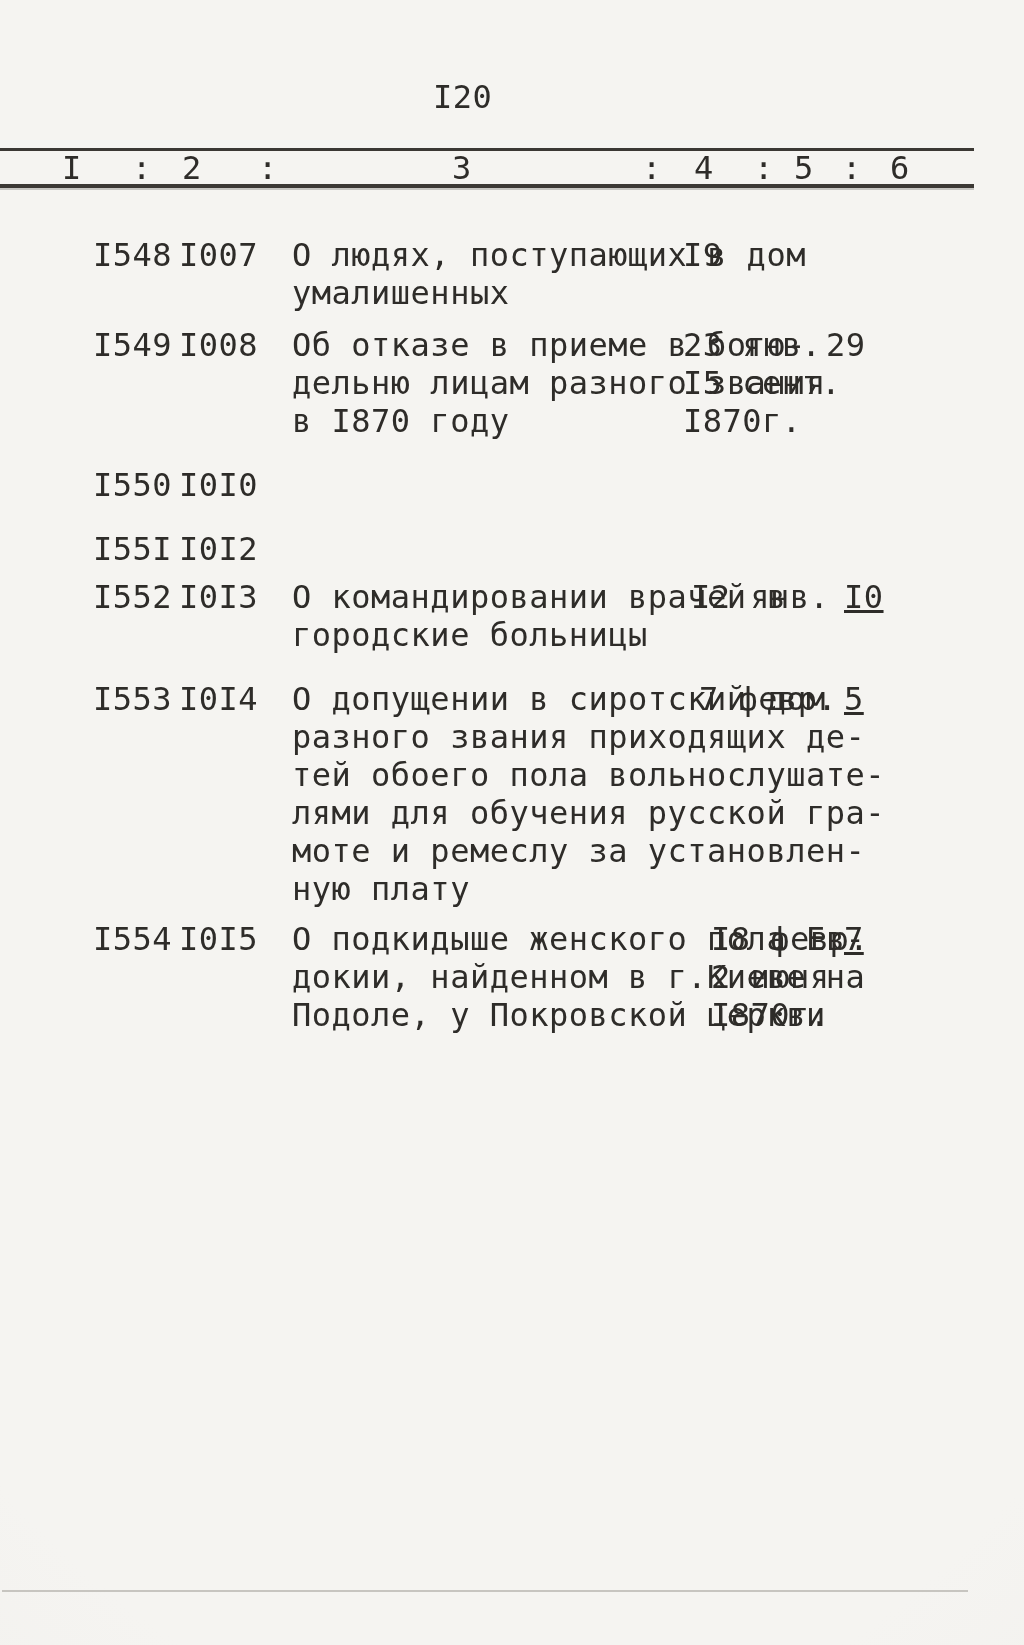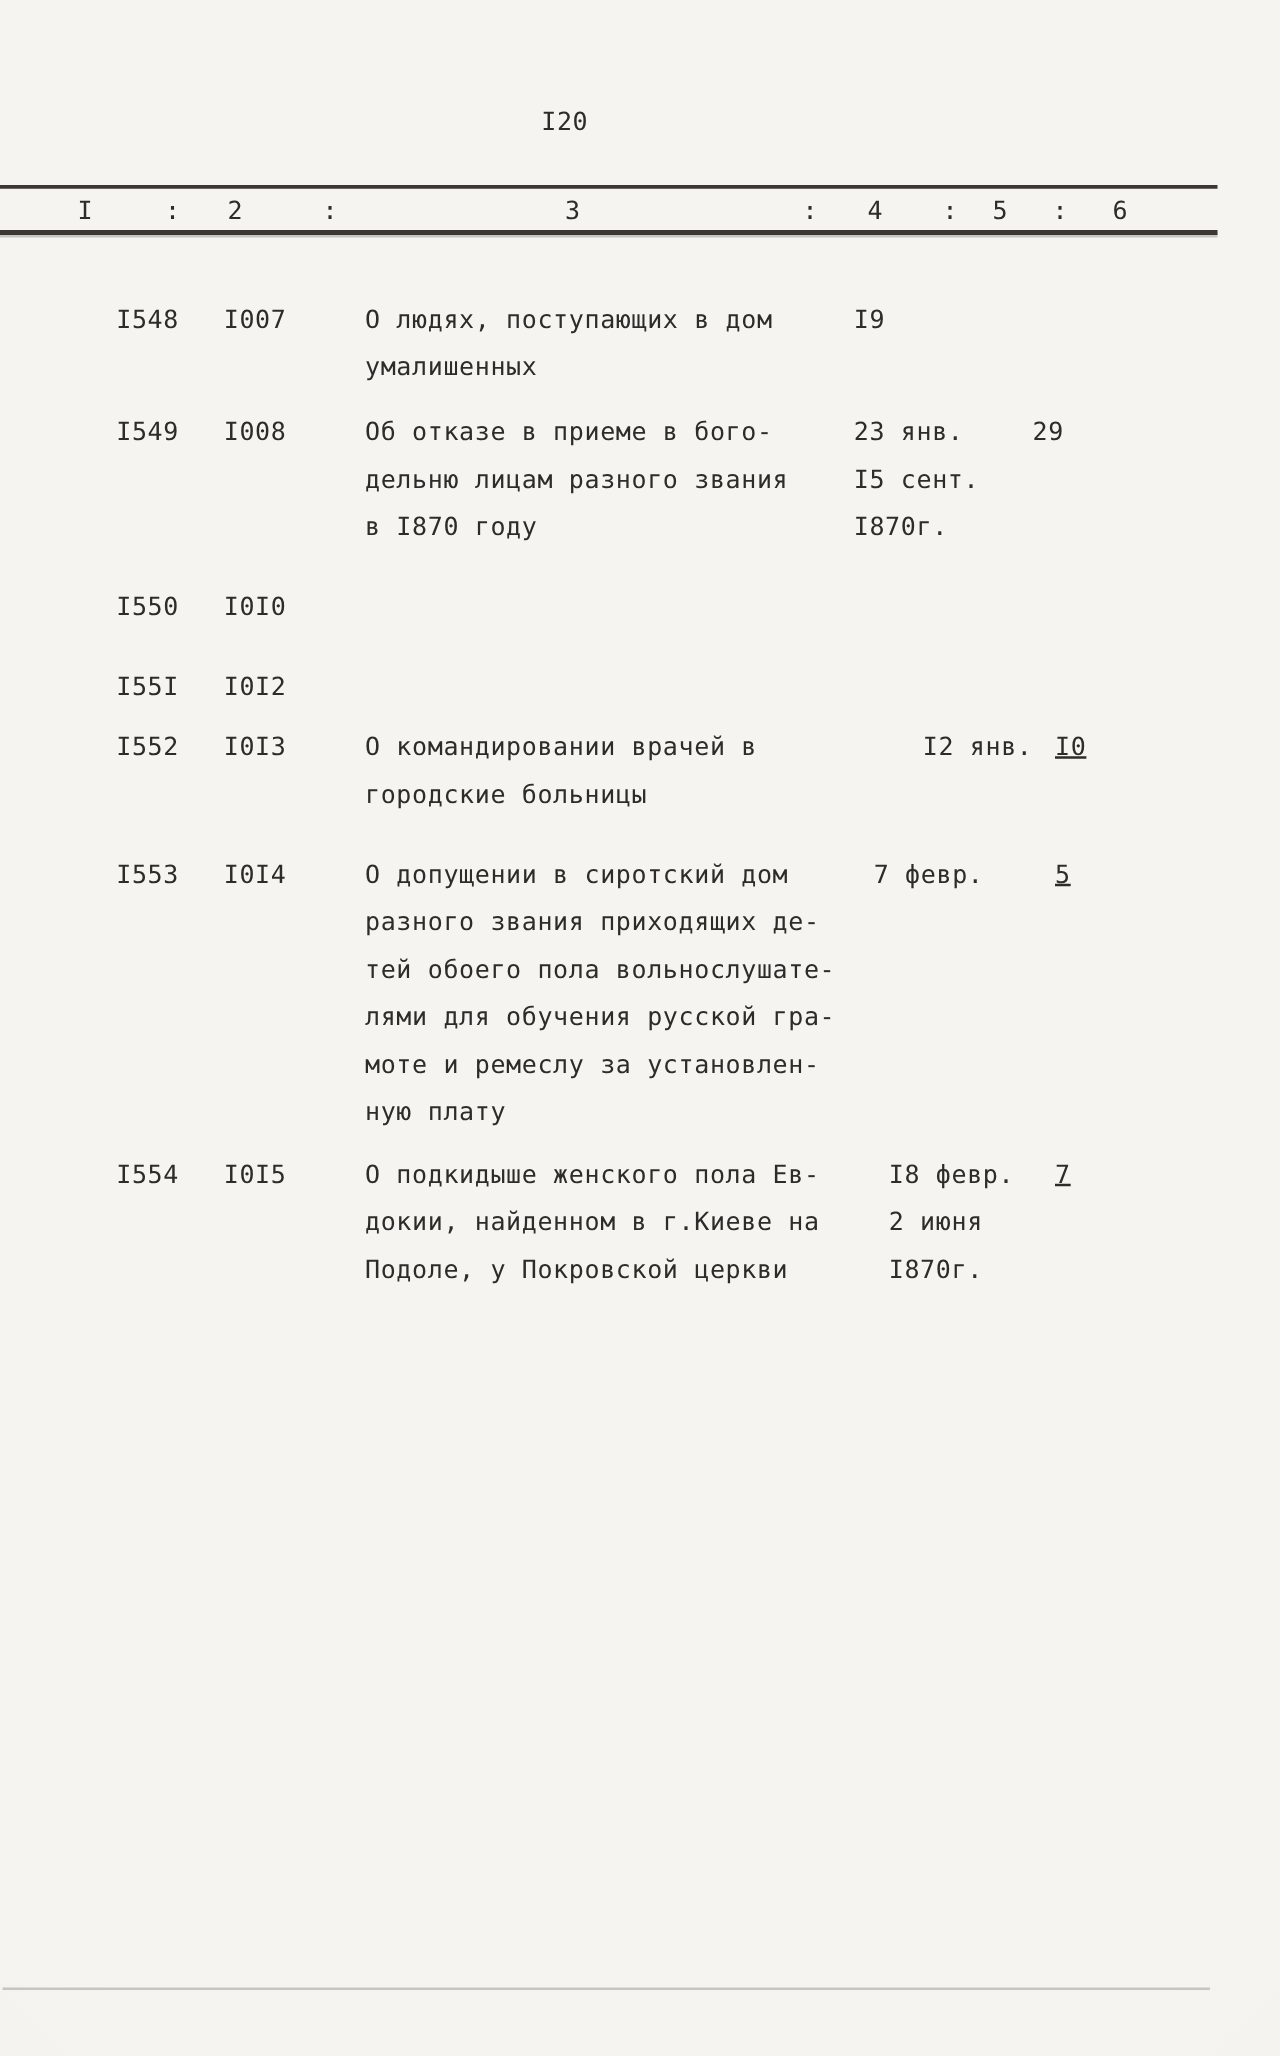--- a/index.html
+++ b/index.html
@@ -11,21 +11,21 @@
   body {
     font-family: "DejaVu Sans Mono", "Liberation Mono", monospace;
     color: #2e2c29;
     background:
       radial-gradient(ellipse 140% 120% at 50% 40%, #f5f4f1 55%, #eceae6 100%);
   }
   .page {
     position: relative;
     width: 1024px;
     height: 1645px;
-    font-size: 20px;
+    font-size: 32px;
     line-height: 38px;
     letter-spacing: 0.5px;
   }
   .page-number {
     position: absolute;
     top: 78px;
     left: 433px;
   }
   .content {
     position: absolute;

